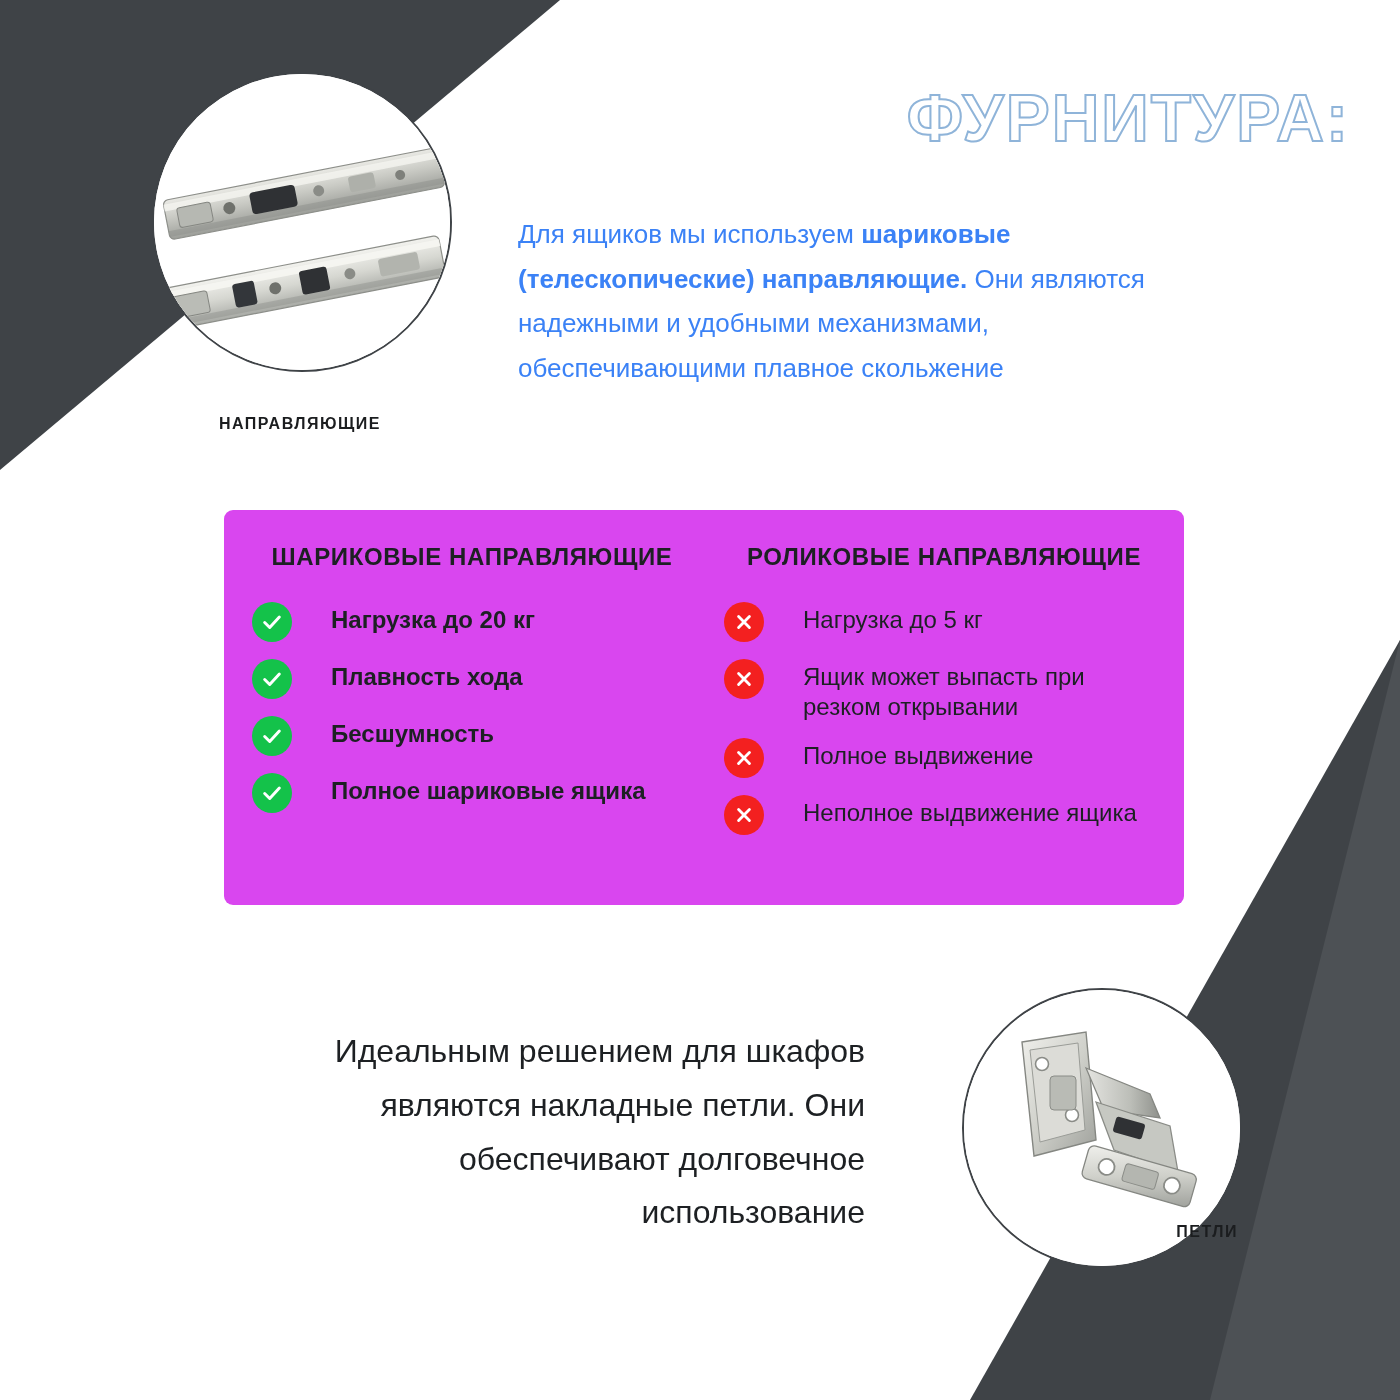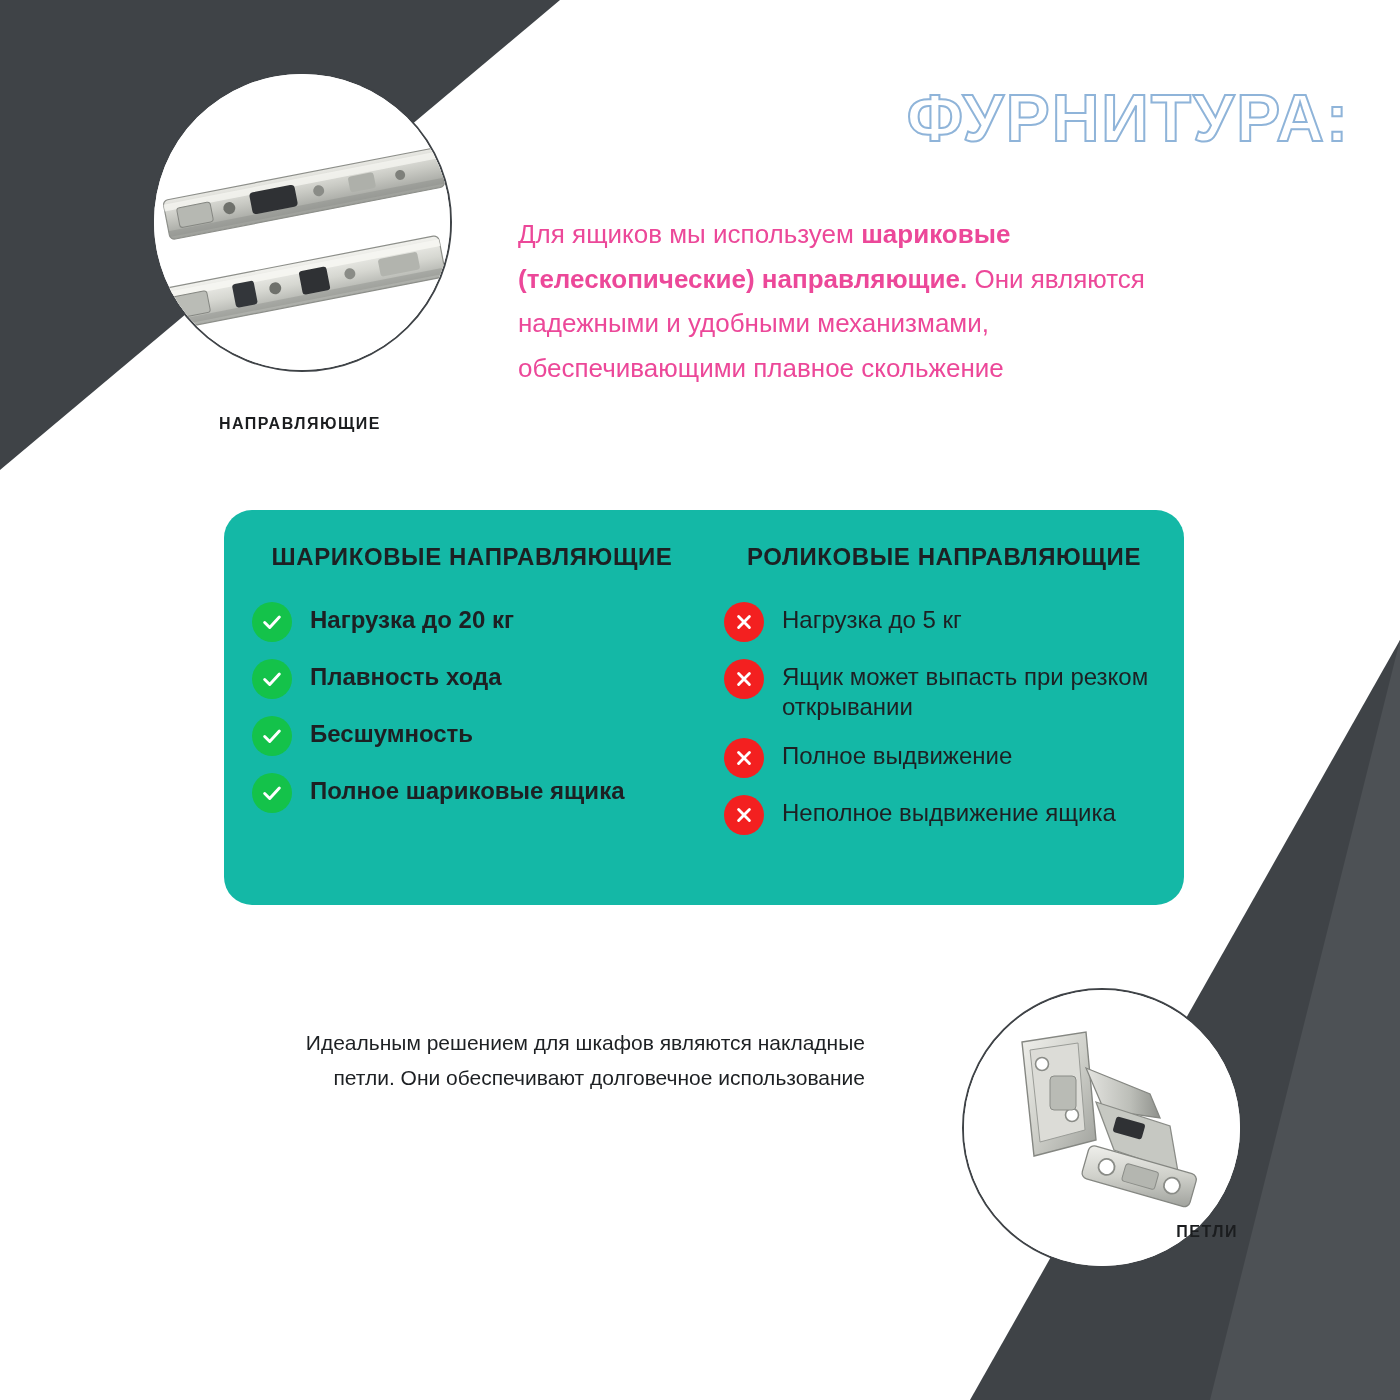--- a/index.html
+++ b/index.html
@@ -107,34 +107,34 @@
   }
 
   
   .intro {
     position: absolute;
     left: 518px;
     top: 212px;
     width: 690px;
     font-size: 26px;
     line-height: 1.72;
-    color: #ec4899;
+    color: #3b82f6;
     z-index: 3;
   }
   .intro b { font-weight: bold; }
 
   
   .panel {
     position: absolute;
     left: 224px;
     top: 510px;
     width: 960px;
     height: 395px;
-    background: #14b8a6;
-    border-radius: 28px;
+    background: #d946ef;
+    border-radius: 9px;
     z-index: 2;
   }
   .col {
     position: absolute;
     top: 30px;
     width: 440px;
   }
   .col-left { left: 28px; }
   .col-right { left: 500px; }
   .col-head {
@@ -143,20 +143,21 @@
     font-weight: bold;
     letter-spacing: 0.6px;
     color: #1d2023;
     line-height: 1.45;
     margin-bottom: 26px;
   }
   .item {
     display: flex;
     align-items: flex-start;
     margin-bottom: 16px;
+    gap: 21px;
   }
   .badge {
     flex: 0 0 auto;
     width: 40px;
     height: 40px;
     border-radius: 50%;
     display: flex;
     align-items: center;
     justify-content: center;
     margin-right: 18px;
@@ -173,21 +174,21 @@
     padding-top: 4px;
   }
   .col-left .item-text { font-weight: bold; }
 
   
   .outro {
     position: absolute;
     left: 255px;
     top: 1025px;
     width: 610px;
-    font-size: 21px;
+    font-size: 32px;
     line-height: 1.68;
     color: #1d2023;
     text-align: right;
     z-index: 3;
   }
 </style>
 </head>
 <body>
 
 <div class="corner-tl"></div>

